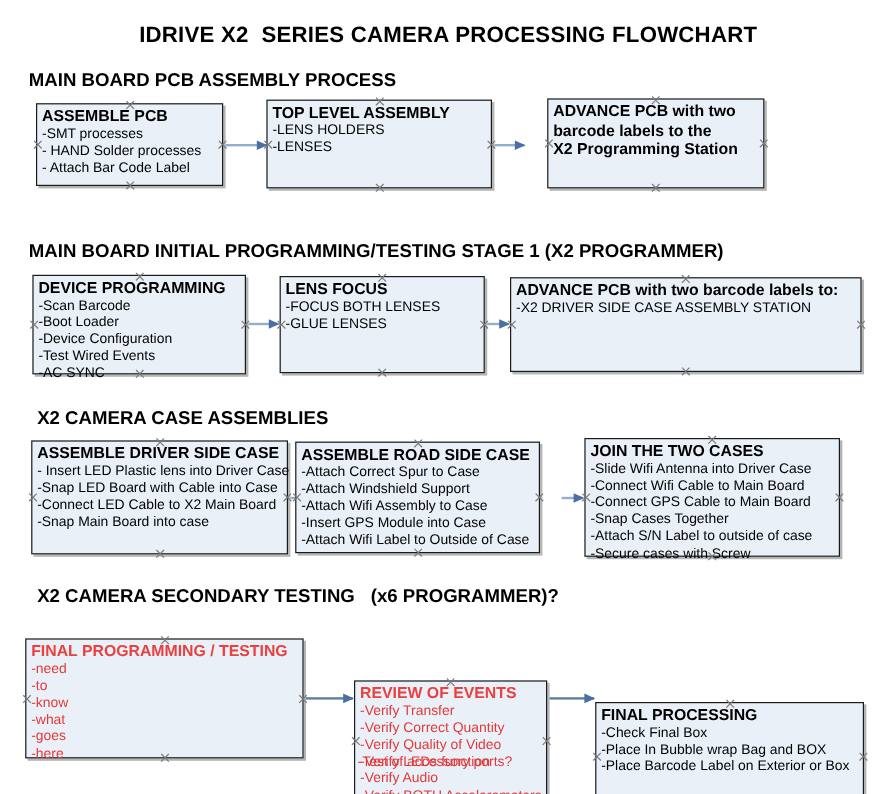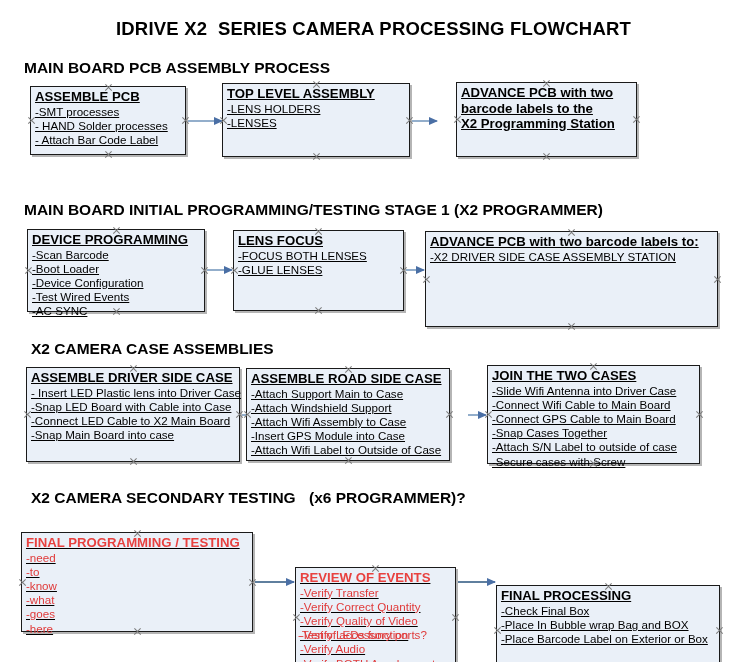--- a/index.html
+++ b/index.html
@@ -46,21 +46,20 @@
 
   
   .node {
     position: absolute;
     box-sizing: border-box;
     background: #eaf0f8;
     border: 1.3px solid #1a1a1a;
     box-shadow: 2px 2px 0 0 rgba(120,120,120,0.55);
     padding: 2px 3px 2px 4px;
     overflow: visible;
-    text-decoration: underline;
   }
   .node .title {
     font-size: 13.2px;
     font-weight: bold;
     line-height: 15.5px;
     white-space: nowrap;
   }
   .node .line {
     font-size: 11.6px;
     line-height: 14.2px;
@@ -191,21 +190,21 @@
     <span class="handle" style="left:50%; top:0;"></span>
     <span class="handle" style="left:50%; top:100%;"></span>
     <span class="handle" style="left:0; top:50%;"></span>
     <span class="handle" style="left:100%; top:50%;"></span>
   </div>
 
   <div class="conn" style="left:406px; top:269px; width:18px;">
     <span class="head"></span>
   </div>
 
-  <div class="node" style="left:425px; top:231px; width:293px; height:96px;">
+  <div class="node" style="left:425px; top:231px; width:293px; height:79px;">
     <div class="title">ADVANCE PCB with two barcode labels to:</div>
     <div class="line">-X2 DRIVER  SIDE  CASE  ASSEMBLY STATION</div>
     <span class="handle" style="left:50%; top:0;"></span>
     <span class="handle" style="left:50%; top:100%;"></span>
     <span class="handle" style="left:0; top:50%;"></span>
     <span class="handle" style="left:100%; top:50%;"></span>
   </div>
 
   <div class="section-head" style="left:31px; top:340px;">
     <span>X2 CAMERA CASE ASSEMBLIES</span><span class="accent"></span>
@@ -222,21 +221,21 @@
     <span class="handle" style="left:0; top:50%;"></span>
     <span class="handle" style="left:100%; top:50%;"></span>
   </div>
 
   <div class="conn" style="left:242px; top:414px; width:18px;">
     <span class="head"></span>
   </div>
 
   <div class="node" style="left:246px; top:368px; width:204px; height:93px;">
     <div class="title">ASSEMBLE ROAD SIDE CASE</div>
-    <div class="line">-Attach Support Main to Case</div>
+    <div class="line">-Attach Correct Spur to Case</div>
     <div class="line">-Attach Windshield Support</div>
     <div class="line">-Attach Wifi Assembly to Case</div>
     <div class="line">-Insert GPS Module into Case</div>
     <div class="line">-Attach Wifi Label to Outside of Case</div>
     <span class="handle" style="left:50%; top:0;"></span>
     <span class="handle" style="left:50%; top:100%;"></span>
     <span class="handle" style="left:0; top:50%;"></span>
     <span class="handle" style="left:100%; top:50%;"></span>
   </div>
 

